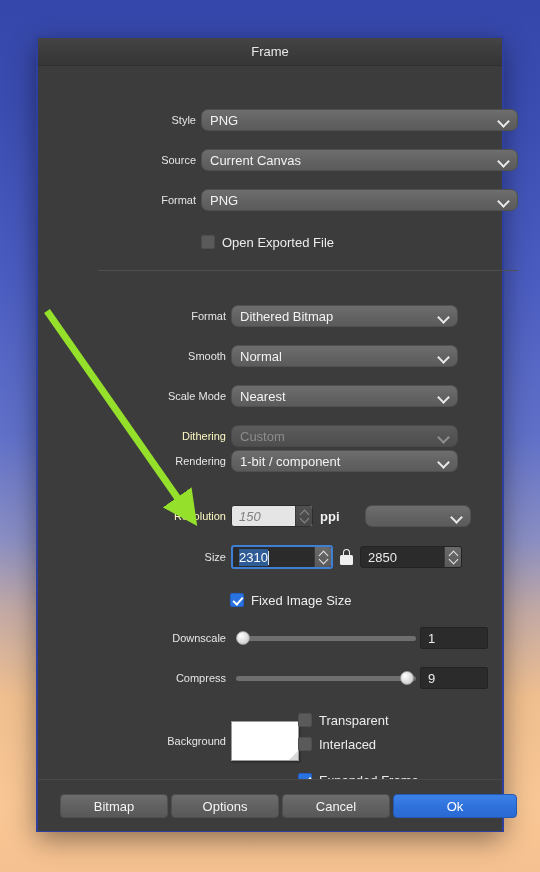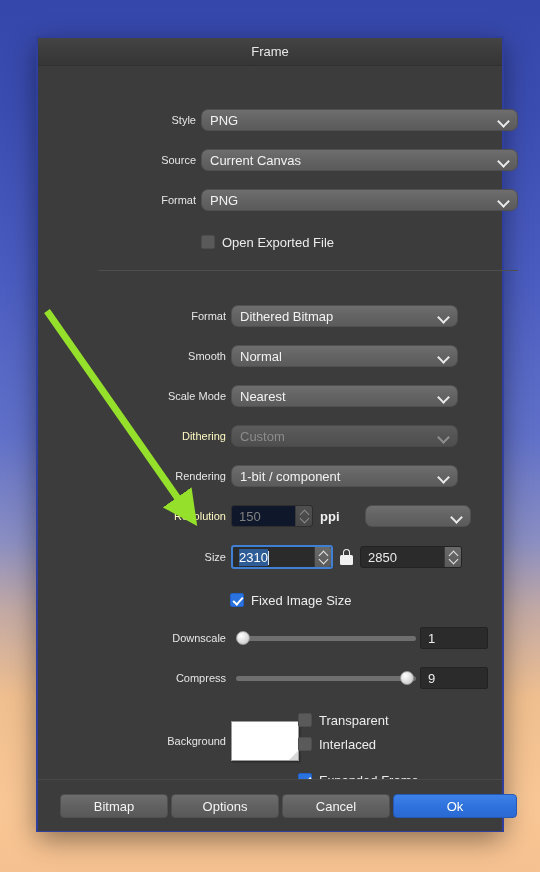--- a/index.html
+++ b/index.html
@@ -184,21 +184,21 @@
     color: #ffffff;
     padding: 1px 0;
   }
   .numfield.focused .nv .caret {
     display: inline-block;
     width: 1px;
     height: 14px;
     background: #cfe0f5;
     vertical-align: -3px;
   }
-  .numfield.disabled { background: #0f172a; border-color: #2e2e2e; }
+  .numfield.disabled { background: #e5e5e5; border-color: #2e2e2e; font-style: italic; }
   .numfield.disabled .nv { color: #808080; }
 
   .stepper {
     width: 17px;
     height: 20px;
     background: linear-gradient(180deg, #6a6a6a, #5a5a5a);
     border-left: 1px solid #3a3a3a;
     border-radius: 0 2px 2px 0;
     flex: none;
     position: relative;
@@ -395,21 +395,21 @@
     </div>
 
     <div class="row" style="left:60px; top:359px; width:360px;">
       <div class="lbl dim" style="width:128px;">Dithering</div>
       <div class="combo disabled" style="margin-left:5px; width:227px;">
         <div class="val">Custom</div>
         <div class="chev"></div>
       </div>
     </div>
 
-    <div class="row" style="left:60px; top:399px; width:360px;">
+    <div class="row" style="left:60px; top:384px; width:360px;">
       <div class="lbl" style="width:128px;">Rendering</div>
       <div class="combo" style="margin-left:5px; width:227px;">
         <div class="val">1-bit / component</div>
         <div class="chev"></div>
       </div>
     </div>
 
     <div class="row" style="left:60px; top:439px; width:385px;">
       <div class="lbl dim" style="width:128px;">Resolution</div>
       <div class="numfield disabled" style="margin-left:5px; width:82px;">

